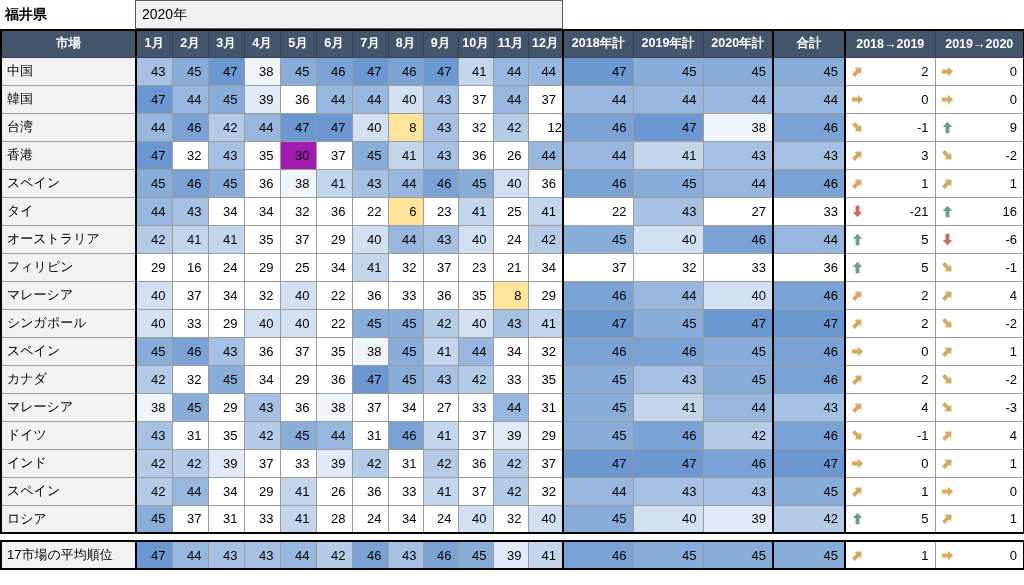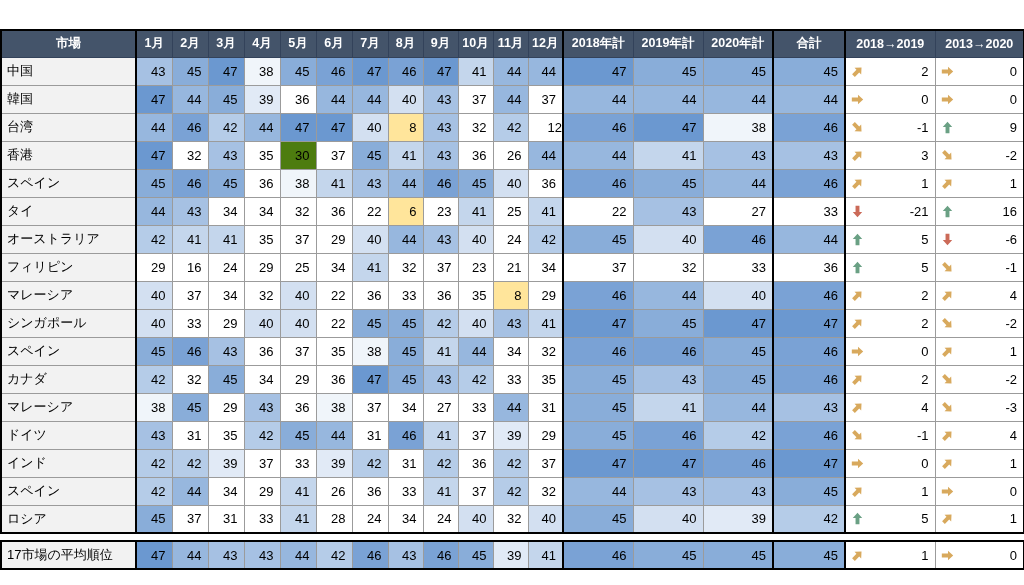--- a/index.html
+++ b/index.html
@@ -19,20 +19,22 @@
   .chg{display:flex;align-items:center;justify-content:space-between;padding:0 6px 0 5px;height:100%;}
   .arr{display:flex;align-items:center;}
   .cv{text-align:right;}
   .gap{height:6px;background:#fff;}
 </style>
 </head>
 <body>
 
 <div class="sheet">
   <div class="title-row">
+    <div class="title-cell">福井県</div>
+    <div class="year-cell">2020年</div>
   </div>
   <table class="grid" id="main-table">
       <colgroup>
         <col style="width: 135px;">
         <col style="width: 36px;">
         <col style="width: 36px;">
         <col style="width: 36px;">
         <col style="width: 36px;">
         <col style="width: 36px;">
         <col style="width: 36px;">
@@ -62,21 +64,21 @@
           <th>8月</th>
           <th>9月</th>
           <th>10月</th>
           <th>11月</th>
           <th>12月</th>
           <th class="tl">2018年計</th>
           <th>2019年計</th>
           <th>2020年計</th>
           <th class="tl">合計</th>
           <th class="tl">2018→2019</th>
-          <th>2013→2020</th>
+          <th>2019→2020</th>
         </tr>
       </thead>
       <tbody>
         <tr>
           <th class="rowlabel">中国</th>
           <td class="num" style="background: rgb(166, 193, 227);">43</td>
           <td class="num" style="background: rgb(137, 173, 217);">45</td>
           <td class="num" style="background: rgb(107, 152, 208);">47</td>
           <td class="num" style="background: rgb(240, 245, 250);">38</td>
           <td class="num" style="background: rgb(137, 173, 217);">45</td>
@@ -189,21 +191,21 @@
               <span class="cv">9</span>
             </div>
           </td>
         </tr>
         <tr>
           <th class="rowlabel">香港</th>
           <td class="num" style="background: rgb(107, 152, 208);">47</td>
           <td class="num" style="background: rgb(255, 255, 255);">32</td>
           <td class="num" style="background: rgb(166, 193, 227);">43</td>
           <td class="num" style="background: rgb(255, 255, 255);">35</td>
-          <td class="num" style="background: #4d7c0f;">30</td>
+          <td class="num" style="background: #a21caf;">30</td>
           <td class="num" style="background: rgb(255, 255, 255);">37</td>
           <td class="num" style="background: rgb(137, 173, 217);">45</td>
           <td class="num" style="background: rgb(196, 214, 236);">41</td>
           <td class="num" style="background: rgb(166, 193, 227);">43</td>
           <td class="num" style="background: rgb(255, 255, 255);">36</td>
           <td class="num" style="background: rgb(255, 255, 255);">26</td>
           <td class="num" style="background: rgb(151, 183, 222);">44</td>
           <td class="num tl" style="background: rgb(151, 183, 222);">44</td>
           <td class="num" style="background: rgb(196, 214, 236);">41</td>
           <td class="num" style="background: rgb(166, 193, 227);">43</td>

